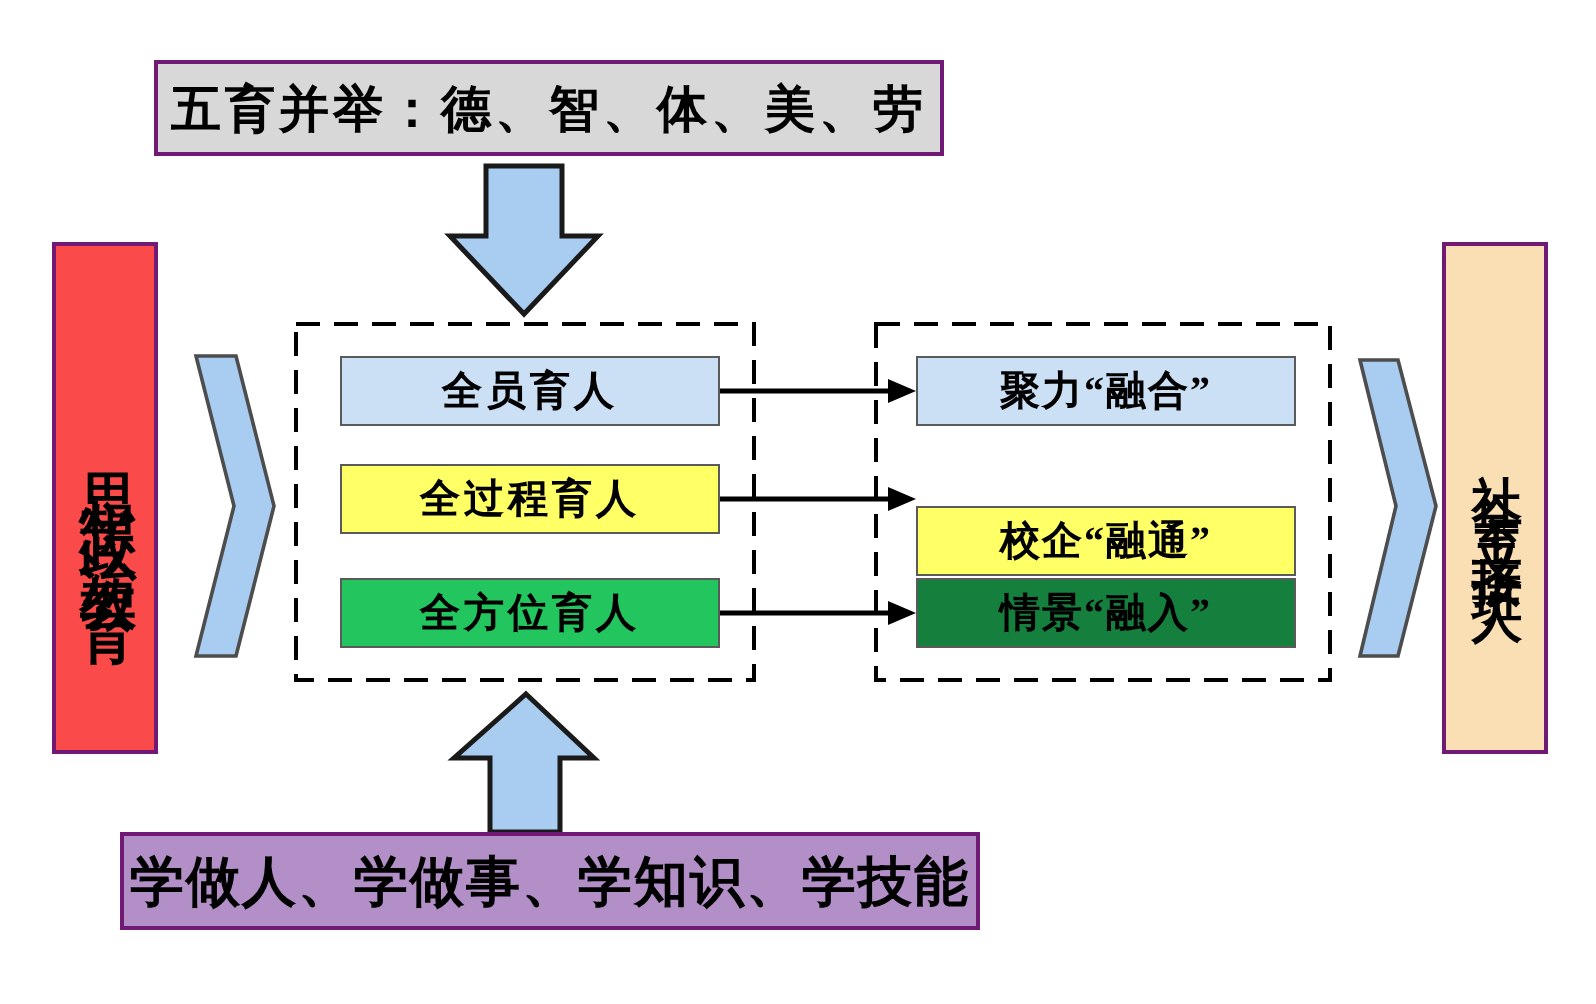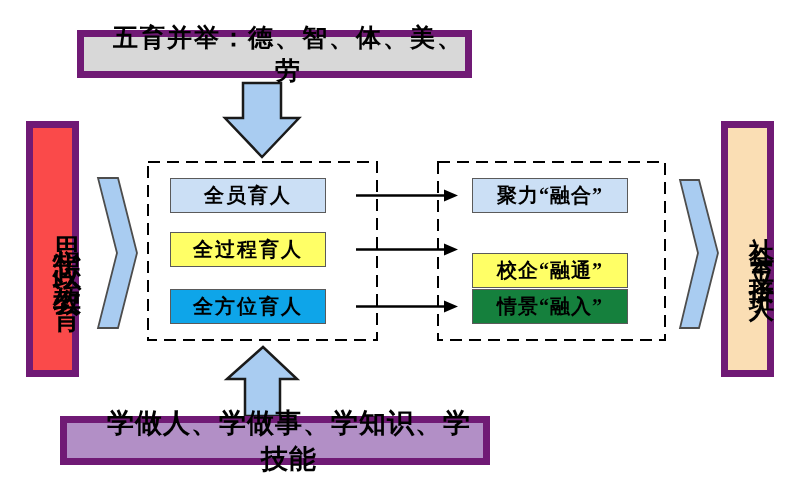--- a/index.html
+++ b/index.html
@@ -26,22 +26,21 @@
     position: absolute;
     box-sizing: border-box;
     display: flex;
     align-items: center;
     justify-content: center;
     color: #000000;
     font-weight: bold;
     text-align: center;
   }
   .banner {
-    border: 7px solid #701a75;
-    padding-left: 28px;
+    border: 2px solid #701a75;
   }
   .top-banner {
     left: 77px; top: 30px; width: 395px; height: 48px;
     font-size: 25px;
     letter-spacing: 2px;
   }
   .bottom-banner {
     left: 60px; top: 416px; width: 430px; height: 49px;
     font-size: 27px;
     letter-spacing: 1px;
@@ -64,27 +63,27 @@
     font-size: 28px;
     letter-spacing: 13px;
     margin-top: 8px;
   }
   .right-banner .vtext {
     font-size: 25px;
     letter-spacing: 10px;
     margin-top: 6px;
   }
   .row-box {
-    width: 156px; height: 35px;
+    width: 190px; height: 35px;
     border: 1.5px solid #5a5a5a;
     font-size: 20px;
     letter-spacing: 2px;
   }
   .row-left   { left: 170px; }
-  .row-right  { left: 472px; letter-spacing: 1px; }
+  .row-right  { left: 458px; letter-spacing: 1px; }
   .row-1 { top: 178px; }
   .row-2 { top: 232px; }
   .row-3 { top: 289px; }
 </style>
 </head>
 <body>
 
 <div class="canvas">
 
   <svg class="layer" viewBox="0 0 798 502" xmlns="http://www.w3.org/2000/svg">
@@ -117,19 +116,19 @@
   </div>
 
   <div class="box banner side-banner right-banner" style="background-color: rgb(250, 222, 180);">
     <span class="vtext">社会主义接班人</span>
   </div>
 
   <div class="box banner bottom-banner" style="background-color: rgb(178, 143, 198);">学做人、学做事、学知识、学技能</div>
 
   <div class="box row-box row-left row-1" style="background-color: rgb(203, 223, 245);">全员育人</div>
   <div class="box row-box row-left row-2" style="background-color: rgb(255, 255, 102);">全过程育人</div>
-  <div class="box row-box row-left row-3" style="background-color: #0ea5e9;">全方位育人</div>
+  <div class="box row-box row-left row-3" style="background-color: #22c55e;">全方位育人</div>
 
   <div class="box row-box row-right row-1" style="background-color: rgb(203, 223, 245);">聚力“融合”</div>
   <div class="box row-box row-right row-2" style="background-color: rgb(255, 255, 102); margin-top: 21px;">校企“融通”</div>
   <div class="box row-box row-right row-3" style="background-color: #15803d;">情景“融入”</div>
 
 </div>
 
 </body></html>

